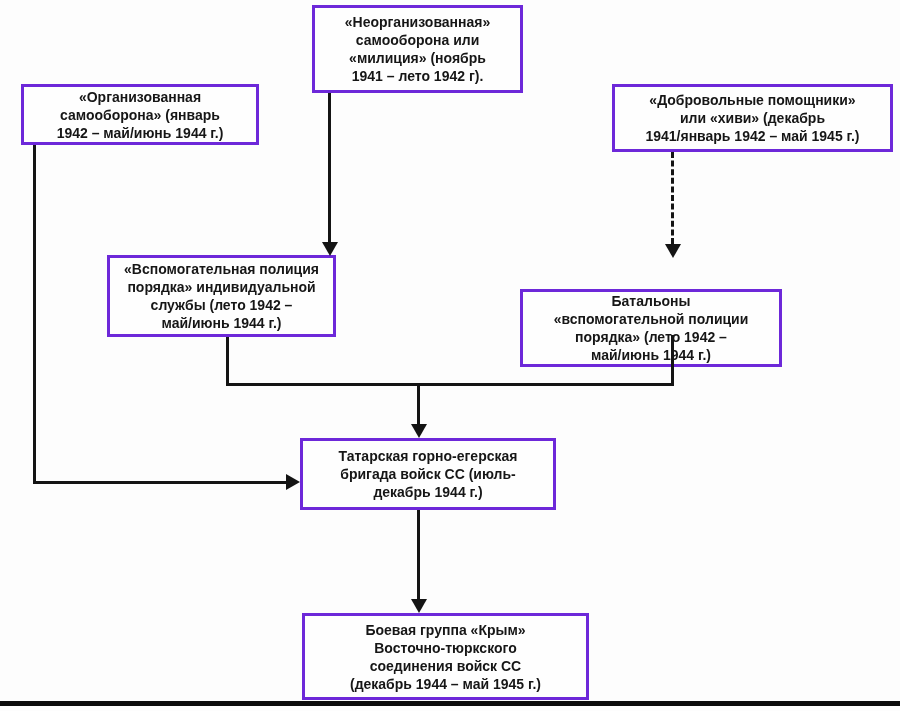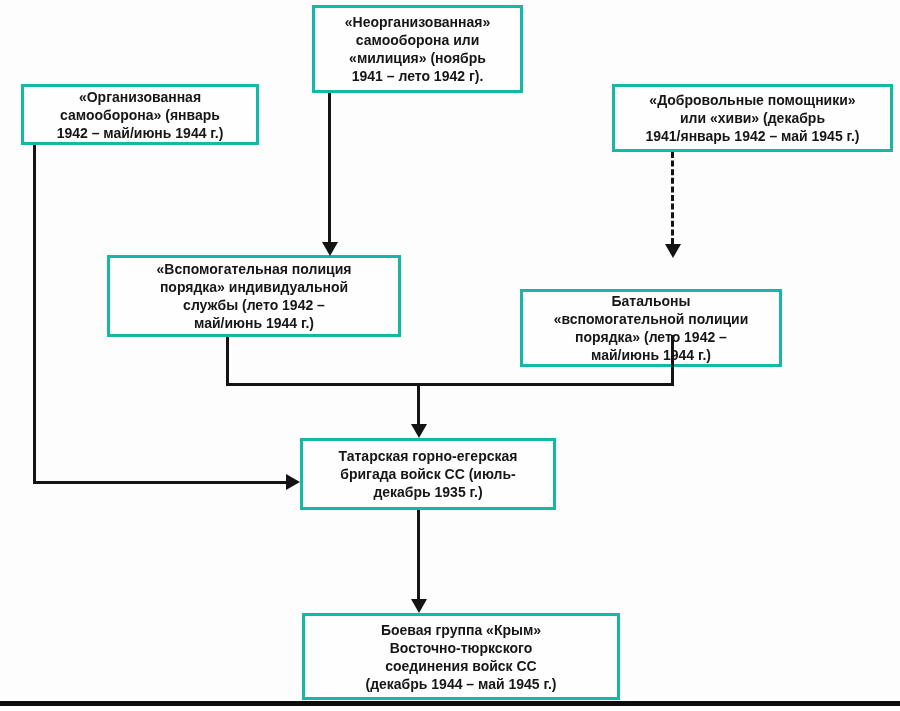--- a/index.html
+++ b/index.html
@@ -11,21 +11,21 @@
     position: relative;
     width: 900px;
     height: 711px;
     background: #fdfdfd;
     font-family: "Liberation Sans", "DejaVu Sans", sans-serif;
     overflow: hidden;
   }
   .node {
     position: absolute;
     box-sizing: border-box;
-    border: 3px solid #14b8a6;
+    border: 3px solid #6d28d9;
     background: #fefefe;
     color: #161616;
     font-size: 14px;
     font-weight: 700;
     line-height: 18px;
     text-align: center;
     white-space: pre-line;
     display: flex;
     align-items: center;
     justify-content: center;
@@ -80,35 +80,35 @@
 1941 – лето 1942 г).</div>
 
   <div class="node" style="left:5px; top:84px; width:238px; height:61px;margin-left:16px;">«Организованная
 самооборона» (январь
 1942 – май/июнь 1944 г.)</div>
 
   <div class="node" style="left:612px; top:84px; width:281px; height:68px;">«Добровольные помощники»
 или «хиви» (декабрь
 1941/январь 1942 – май 1945 г.)</div>
 
-  <div class="node" style="left:107px; top:255px; width:294px; height:82px;">«Вспомогательная полиция
+  <div class="node" style="left:107px; top:255px; width:229px; height:82px;">«Вспомогательная полиция
 порядка» индивидуальной
 службы (лето 1942 –
 май/июнь 1944 г.)</div>
 
   <div class="node" style="left:520px; top:257px; width:262px; height:78px;margin-top:32px;">Батальоны
 «вспомогательной полиции
 порядка» (лето 1942 –
 май/июнь 1944 г.)</div>
 
   <div class="node" style="left:300px; top:438px; width:256px; height:72px;">Татарская горно-егерская
 бригада войск СС (июль-
-декабрь 1935 г.)</div>
+декабрь 1944 г.)</div>
 
-  <div class="node" style="left:302px; top:613px; width:318px; height:87px;">Боевая группа «Крым»
+  <div class="node" style="left:302px; top:613px; width:287px; height:87px;">Боевая группа «Крым»
 Восточно-тюркского
 соединения войск СС
 (декабрь 1944 – май 1945 г.)</div>
 
   <div class="vline" style="left:328px; top:93px; height:151px;"></div>
   <div class="arrow-down" style="left:322px; top:242px;"></div>
 
   <div class="vdashed" style="left:671px; top:152px; height:92px;"></div>
   <div class="arrow-down" style="left:665px; top:244px;"></div>
 

